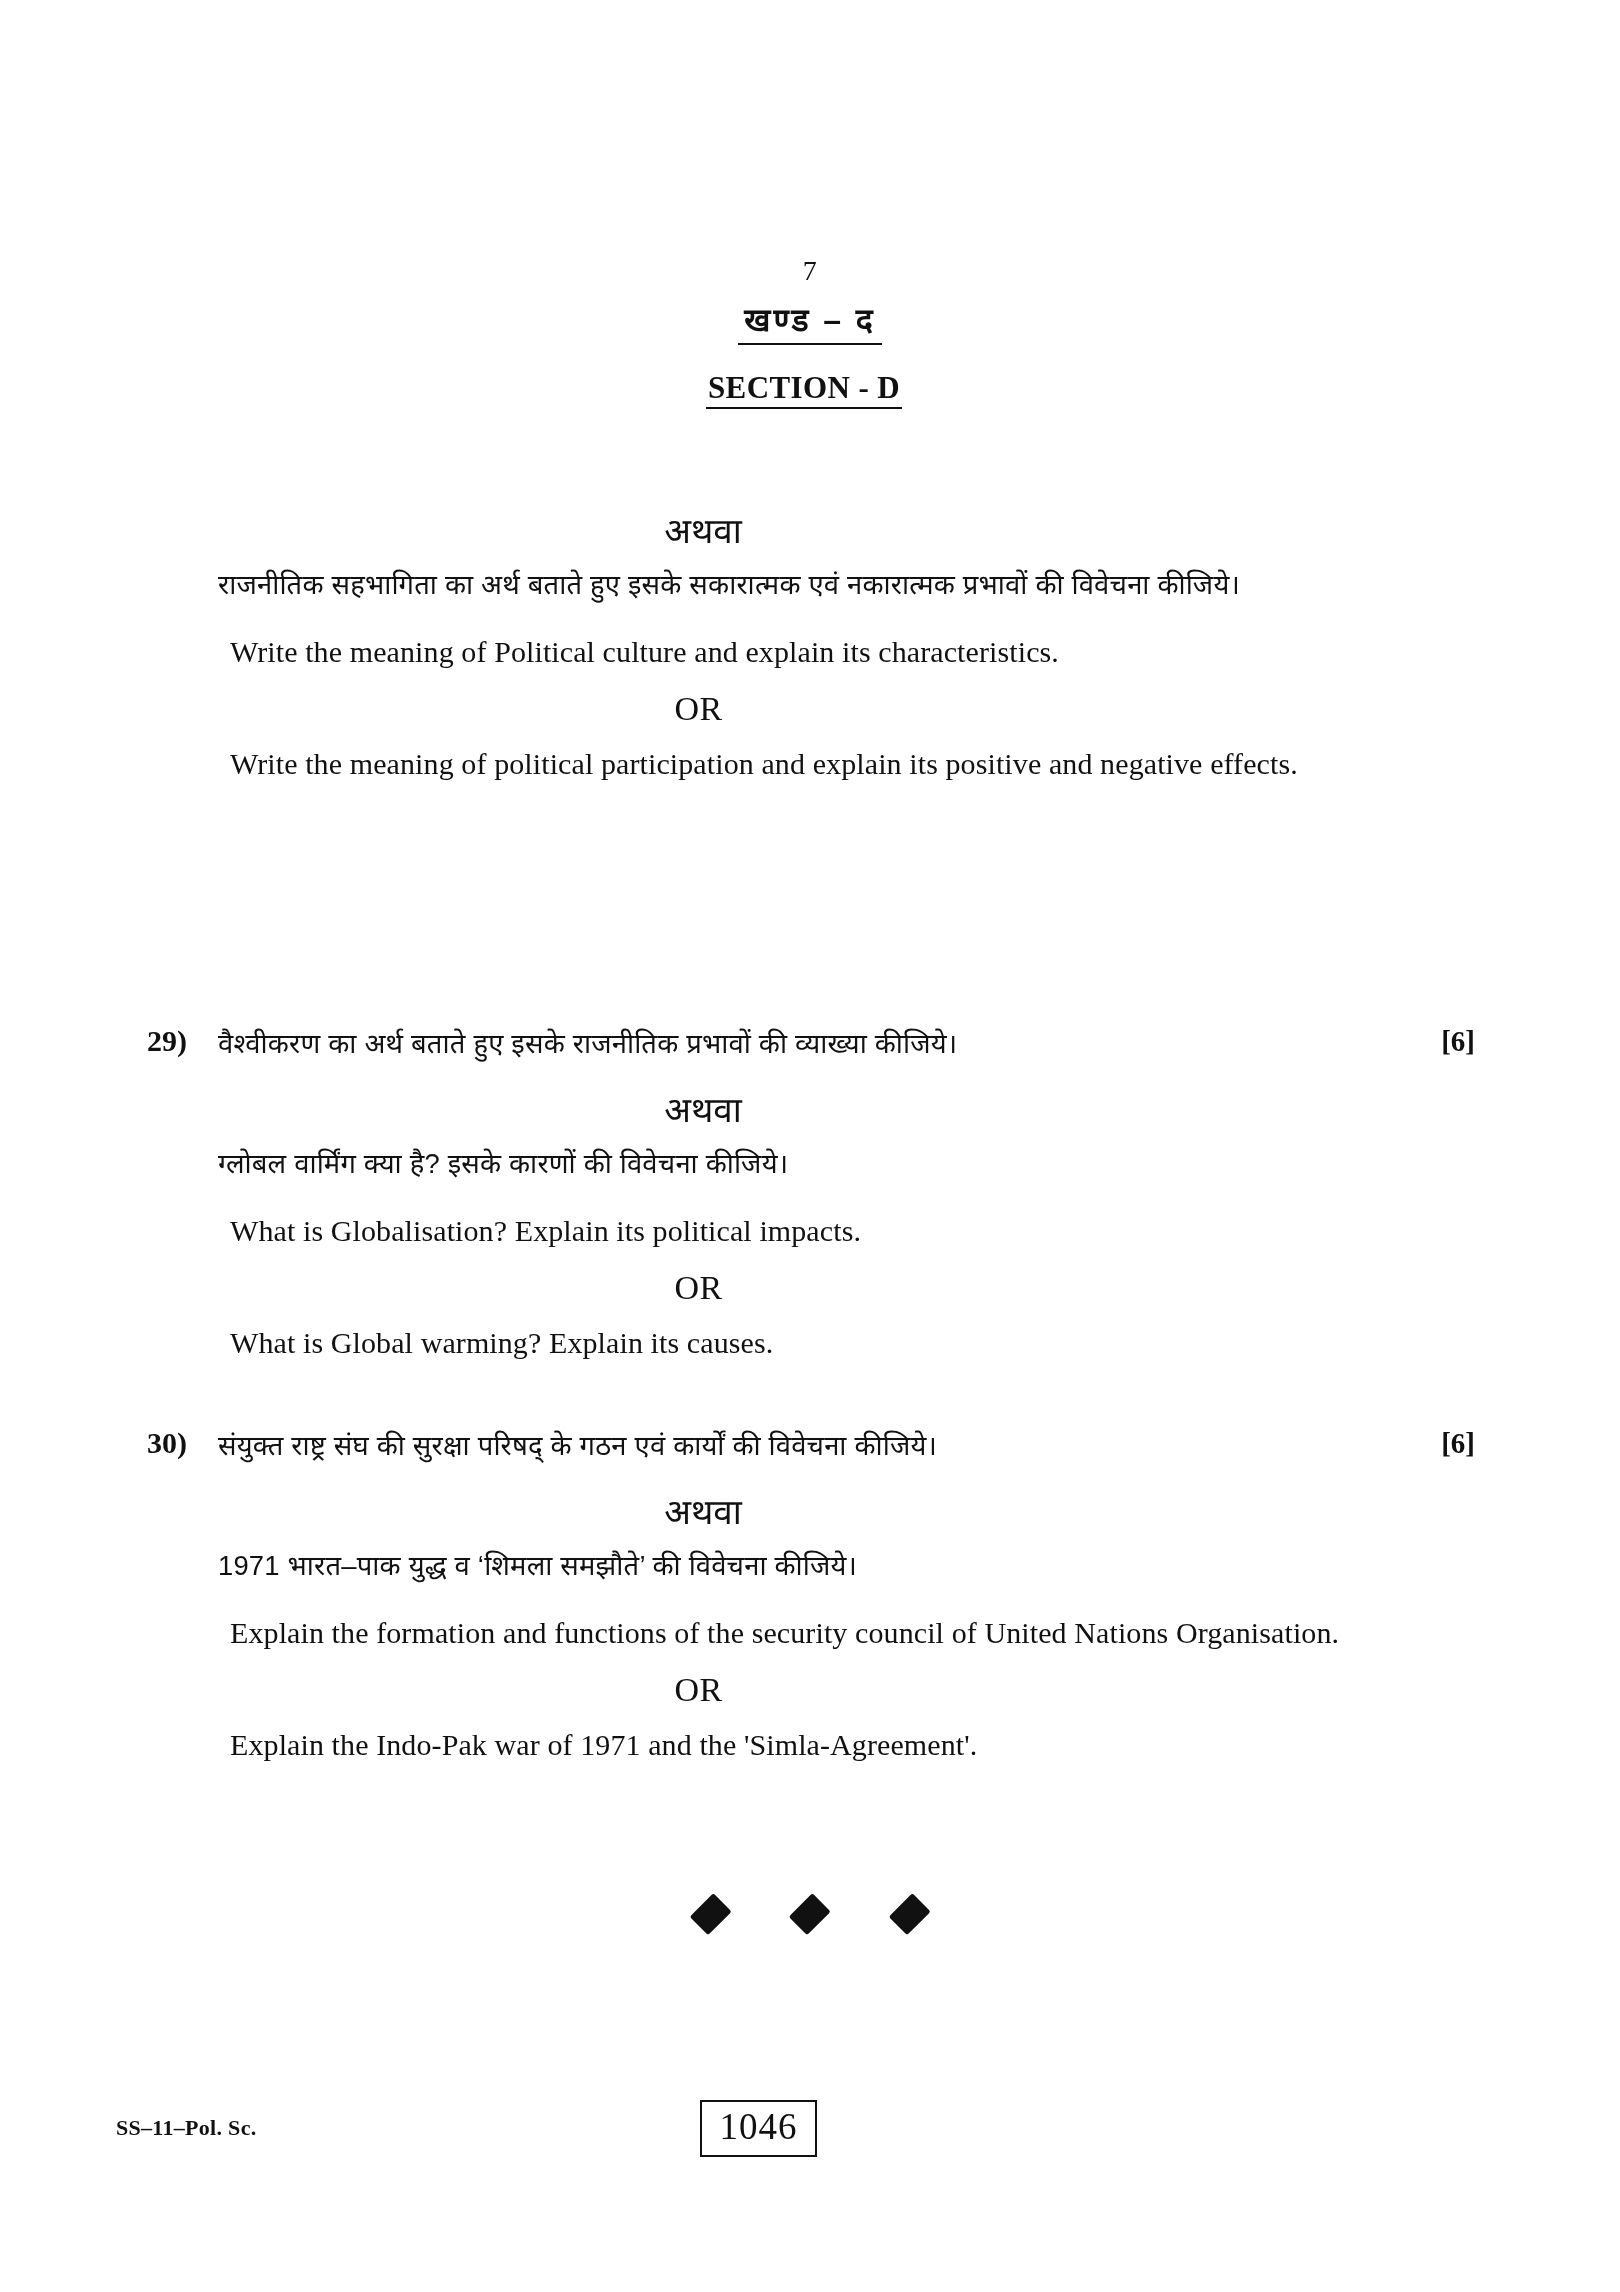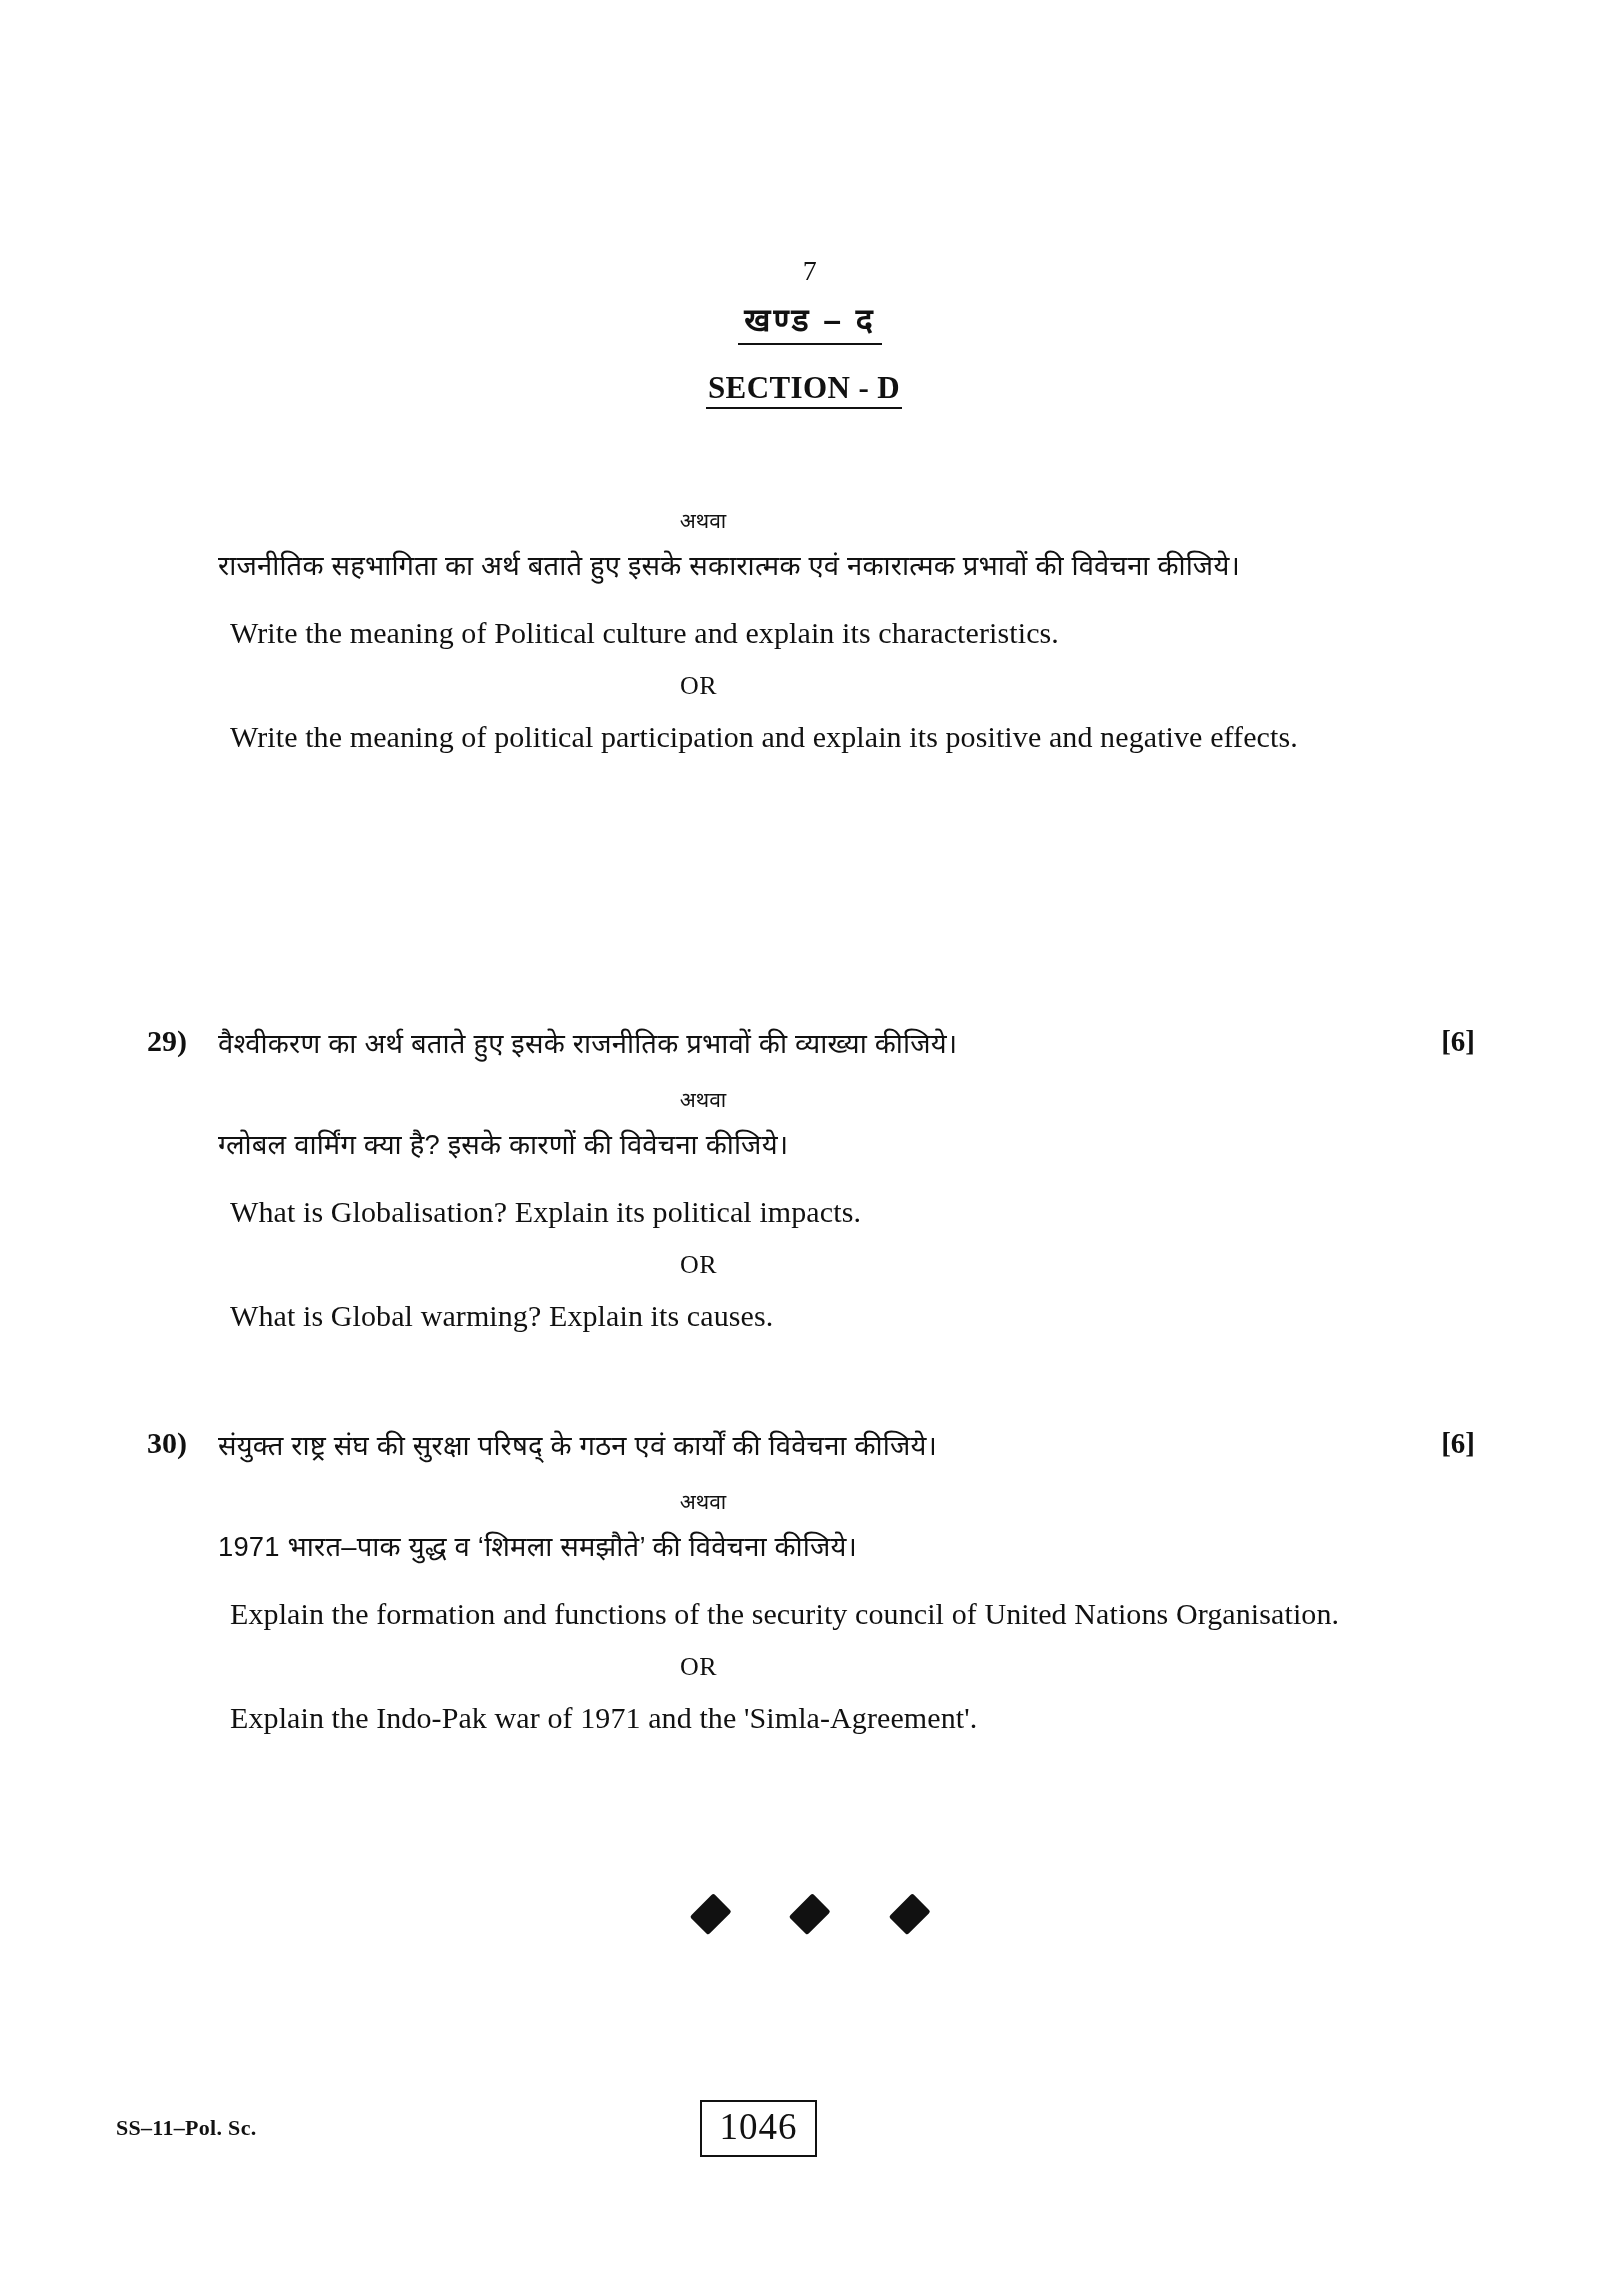--- a/index.html
+++ b/index.html
@@ -111,29 +111,29 @@
     top: 1px;
     font-size: 29px;
     font-weight: 700;
     font-family: "Liberation Serif", serif;
     white-space: nowrap;
   }
 
   .athava {
     text-align: center;
     font-family: "Liberation Sans", "DejaVu Sans", sans-serif;
-    font-size: 21px;
+    font-size: 35px;
     margin-top: 17.6px;
     margin-bottom: 11.8px;
     padding-right: 216px;
   }
 
   .or-line {
     text-align: center;
-    font-size: 26px;
+    font-size: 34px;
     margin-top: 15.7px;
     margin-bottom: 13.7px;
     padding-right: 225px;
     letter-spacing: 0.5px;
   }
 
   .body-hi {
     margin-left: 71px;
     font-family: "Liberation Sans", "DejaVu Sans", sans-serif;
     font-size: 27.4px;

